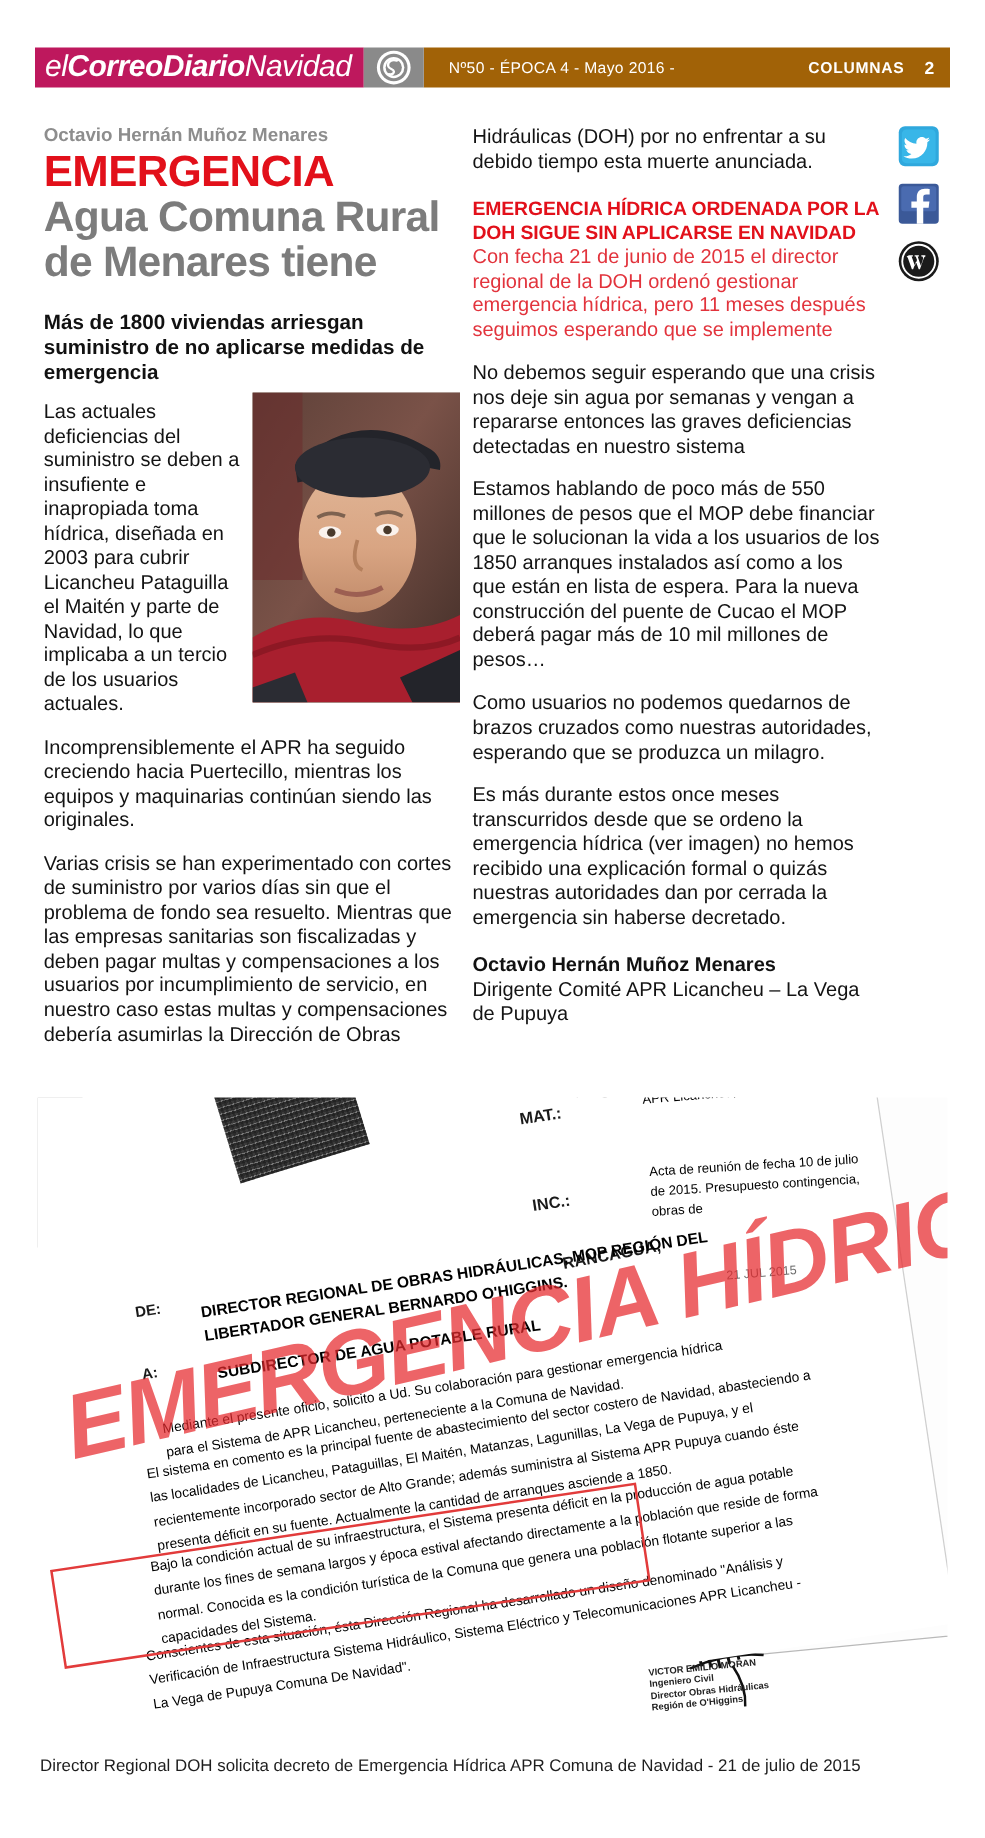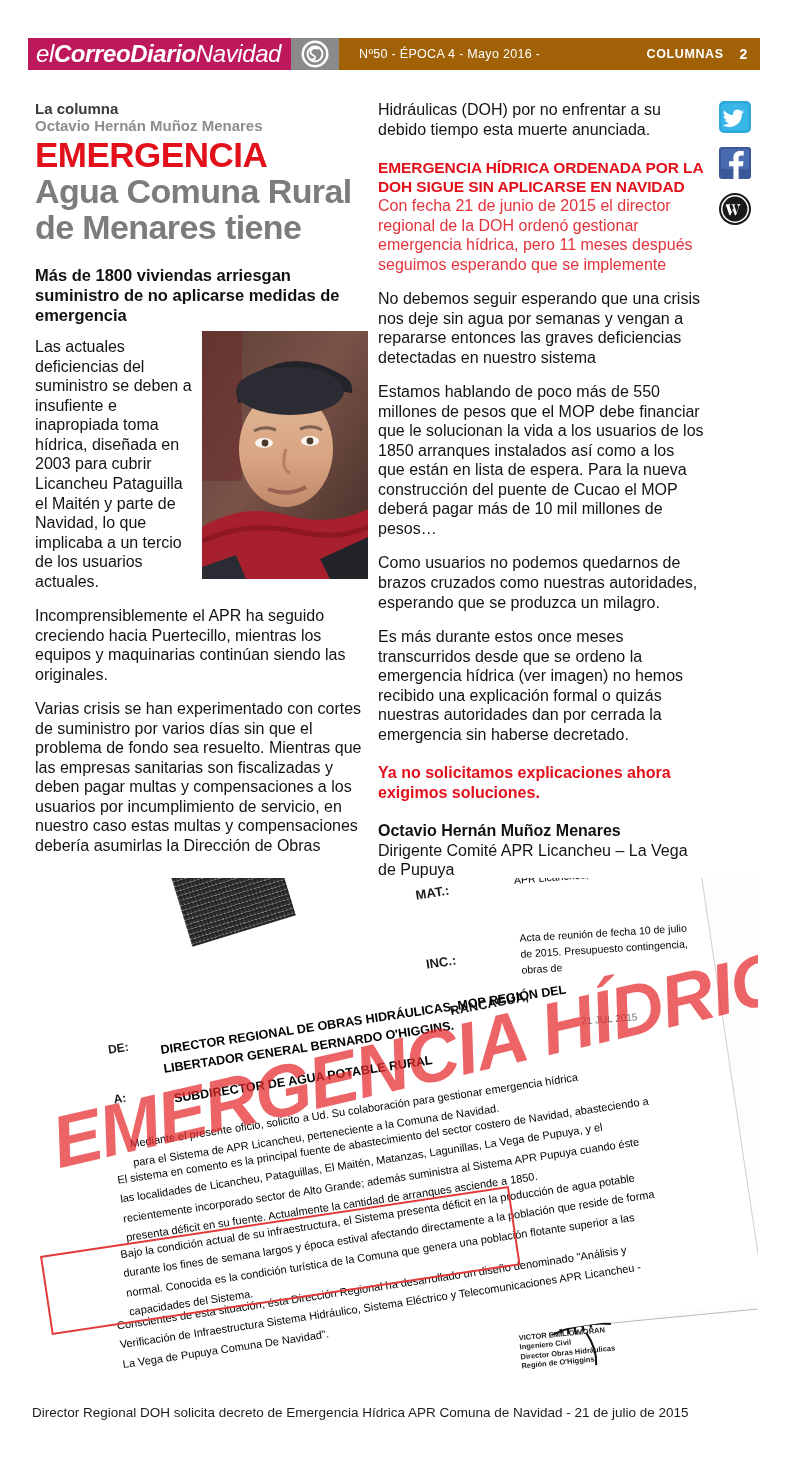--- a/index.html
+++ b/index.html
@@ -335,21 +335,20 @@
       <circle cx="17" cy="17" r="16" fill="#1a1a1a"></circle>
       <circle cx="17" cy="17" r="13.2" fill="none" stroke="#ffffff" stroke-width="1.5"></circle>
       <path d="M9.2 12.2h3.1v.9l-1 .1l2.6 7.3l1.7-4.6l-1-2.7l-.9-.1v-.9h3.4v.9l-.95.1l2.5 7.3
                l1.55-4.6c.45-1.3.2-2.2-.3-2.7l-.85-.1v-.9h3.25v.9c-.55.1-.95.55-1.35 1.7l-3 8.5h-1
                l-2.2-6l-2.25 6h-1l-3.05-8.5c-.35-1-.65-1.6-1.25-1.7z" fill="#ffffff"></path>
     </svg>
   </a>
 </div>
 
 <div class="col-left">
-  <div class="kicker-small">La columna</div>
   <div class="kicker-author">Octavio Hernán Muñoz Menares</div>
   <h1 class="headline-red">EMERGENCIA</h1>
   <h2 class="headline-gray">Agua Comuna Rural</h2>
   <h2 class="headline-gray">de Menares tiene</h2>
 
   <div class="subhead">Más de 1800 viviendas arriesgan suministro de no aplicarse medidas de emergencia</div>
 
   <div class="portrait">
     <svg viewBox="0 0 166 248" preserveAspectRatio="none" aria-hidden="true">
       <defs>
@@ -391,21 +390,20 @@
 </div>
 
 <div class="col-right">
   <div class="body-text" style="margin-top:0">Hidráulicas (DOH) por no enfrentar a su debido tiempo esta muerte anunciada.</div>
   <div class="red-head">EMERGENCIA HÍDRICA ORDENADA POR LA DOH SIGUE SIN APLICARSE EN NAVIDAD</div>
   <div class="red-sub">Con fecha 21 de junio de 2015 el director regional de la DOH ordenó gestionar emergencia hídrica, pero 11 meses después seguimos esperando que se implemente</div>
   <div class="body-text">No debemos seguir esperando que una crisis nos deje sin agua por semanas y vengan a repararse entonces las graves deficiencias detectadas en nuestro sistema</div>
   <div class="body-text">Estamos hablando de poco más de 550 millones de pesos que el MOP debe financiar que le solucionan la vida a los usuarios de los 1850 arranques instalados así como a los que están en lista de espera. Para la nueva construcción del puente de Cucao el MOP deberá pagar más de 10 mil millones de pesos…</div>
   <div class="body-text">Como usuarios no podemos quedarnos de brazos cruzados como nuestras autoridades, esperando que se produzca un milagro.</div>
   <div class="body-text">Es más durante estos once meses transcurridos desde que se ordeno la emergencia hídrica (ver imagen) no hemos recibido una explicación formal o quizás nuestras autoridades dan por cerrada la emergencia sin haberse decretado.</div>
-  <div class="red-call">Ya no solicitamos explicaciones ahora exigimos soluciones.</div>
   <div class="sig-name">Octavio Hernán Muñoz Menares</div>
   <div class="sig-role">Dirigente Comité APR Licancheu – La Vega de Pupuya</div>
 </div>
 
 <div class="scan-wrap">
 
   <div class="scan-gray-edge"></div>
 
   <div class="paper-back">
     <div class="scan-line" style="left:18px; top:6px; font-size:11px; font-weight:bold;">SEREMI MOP</div>

